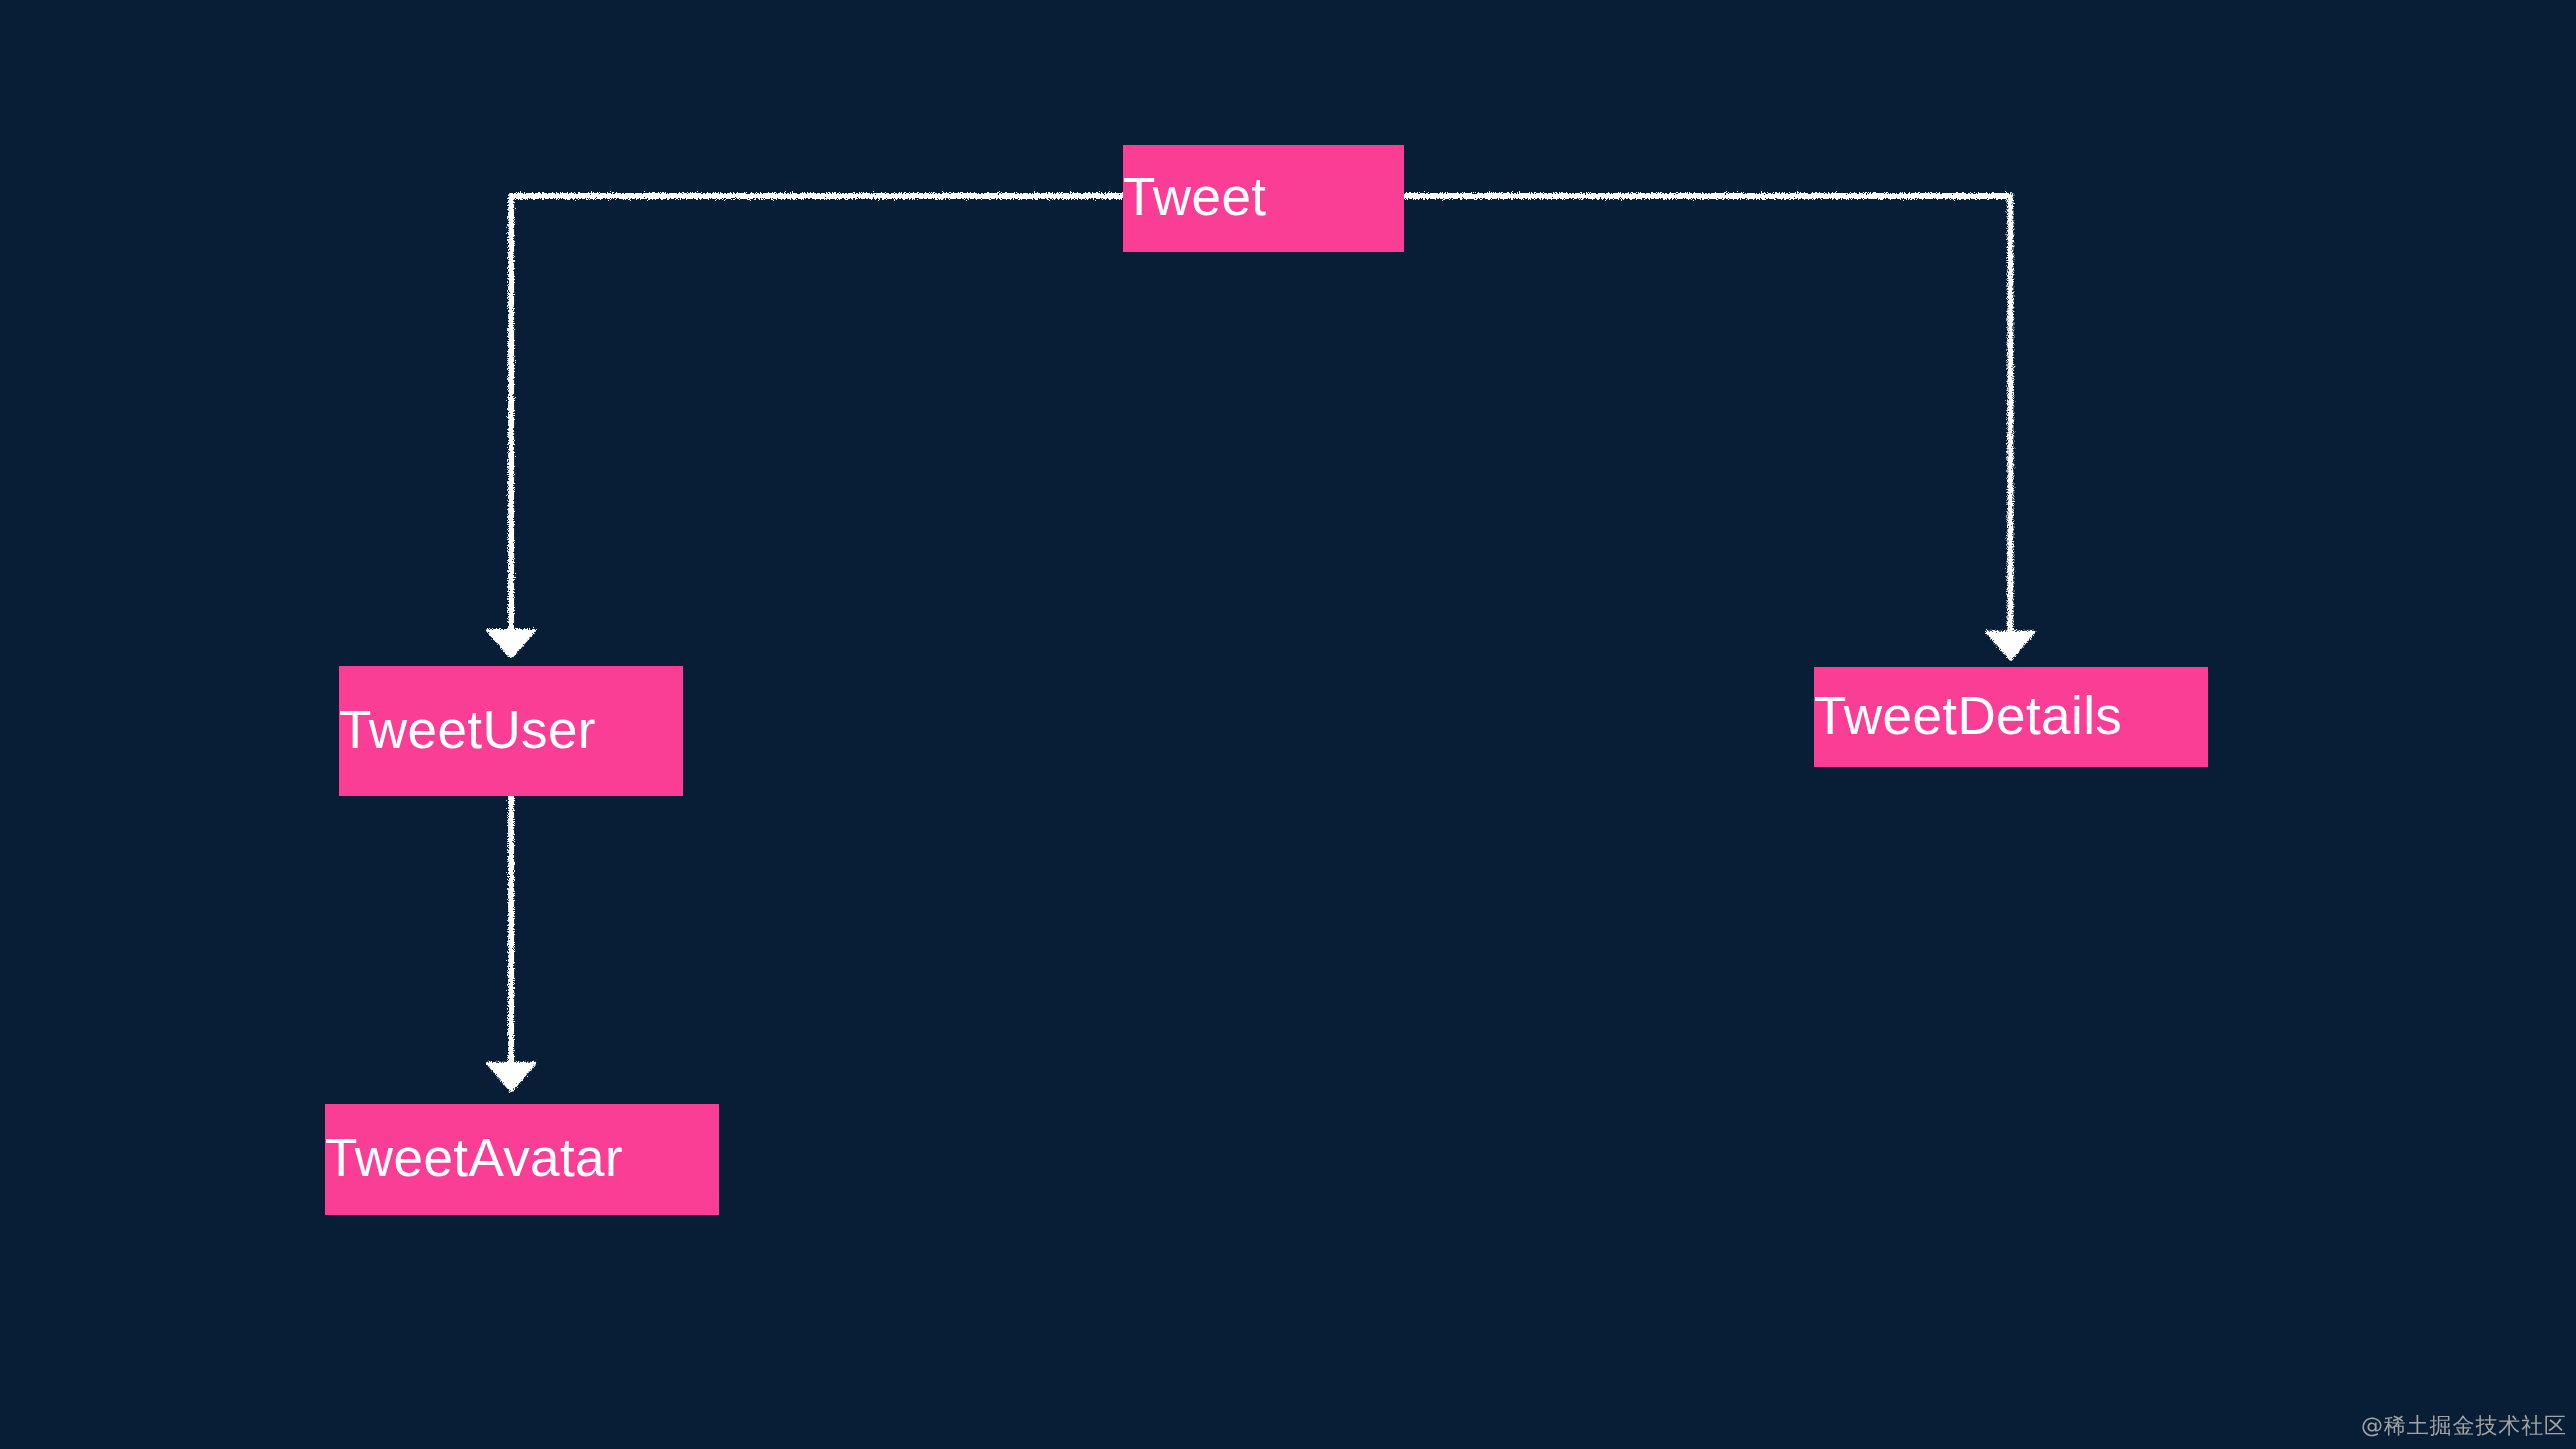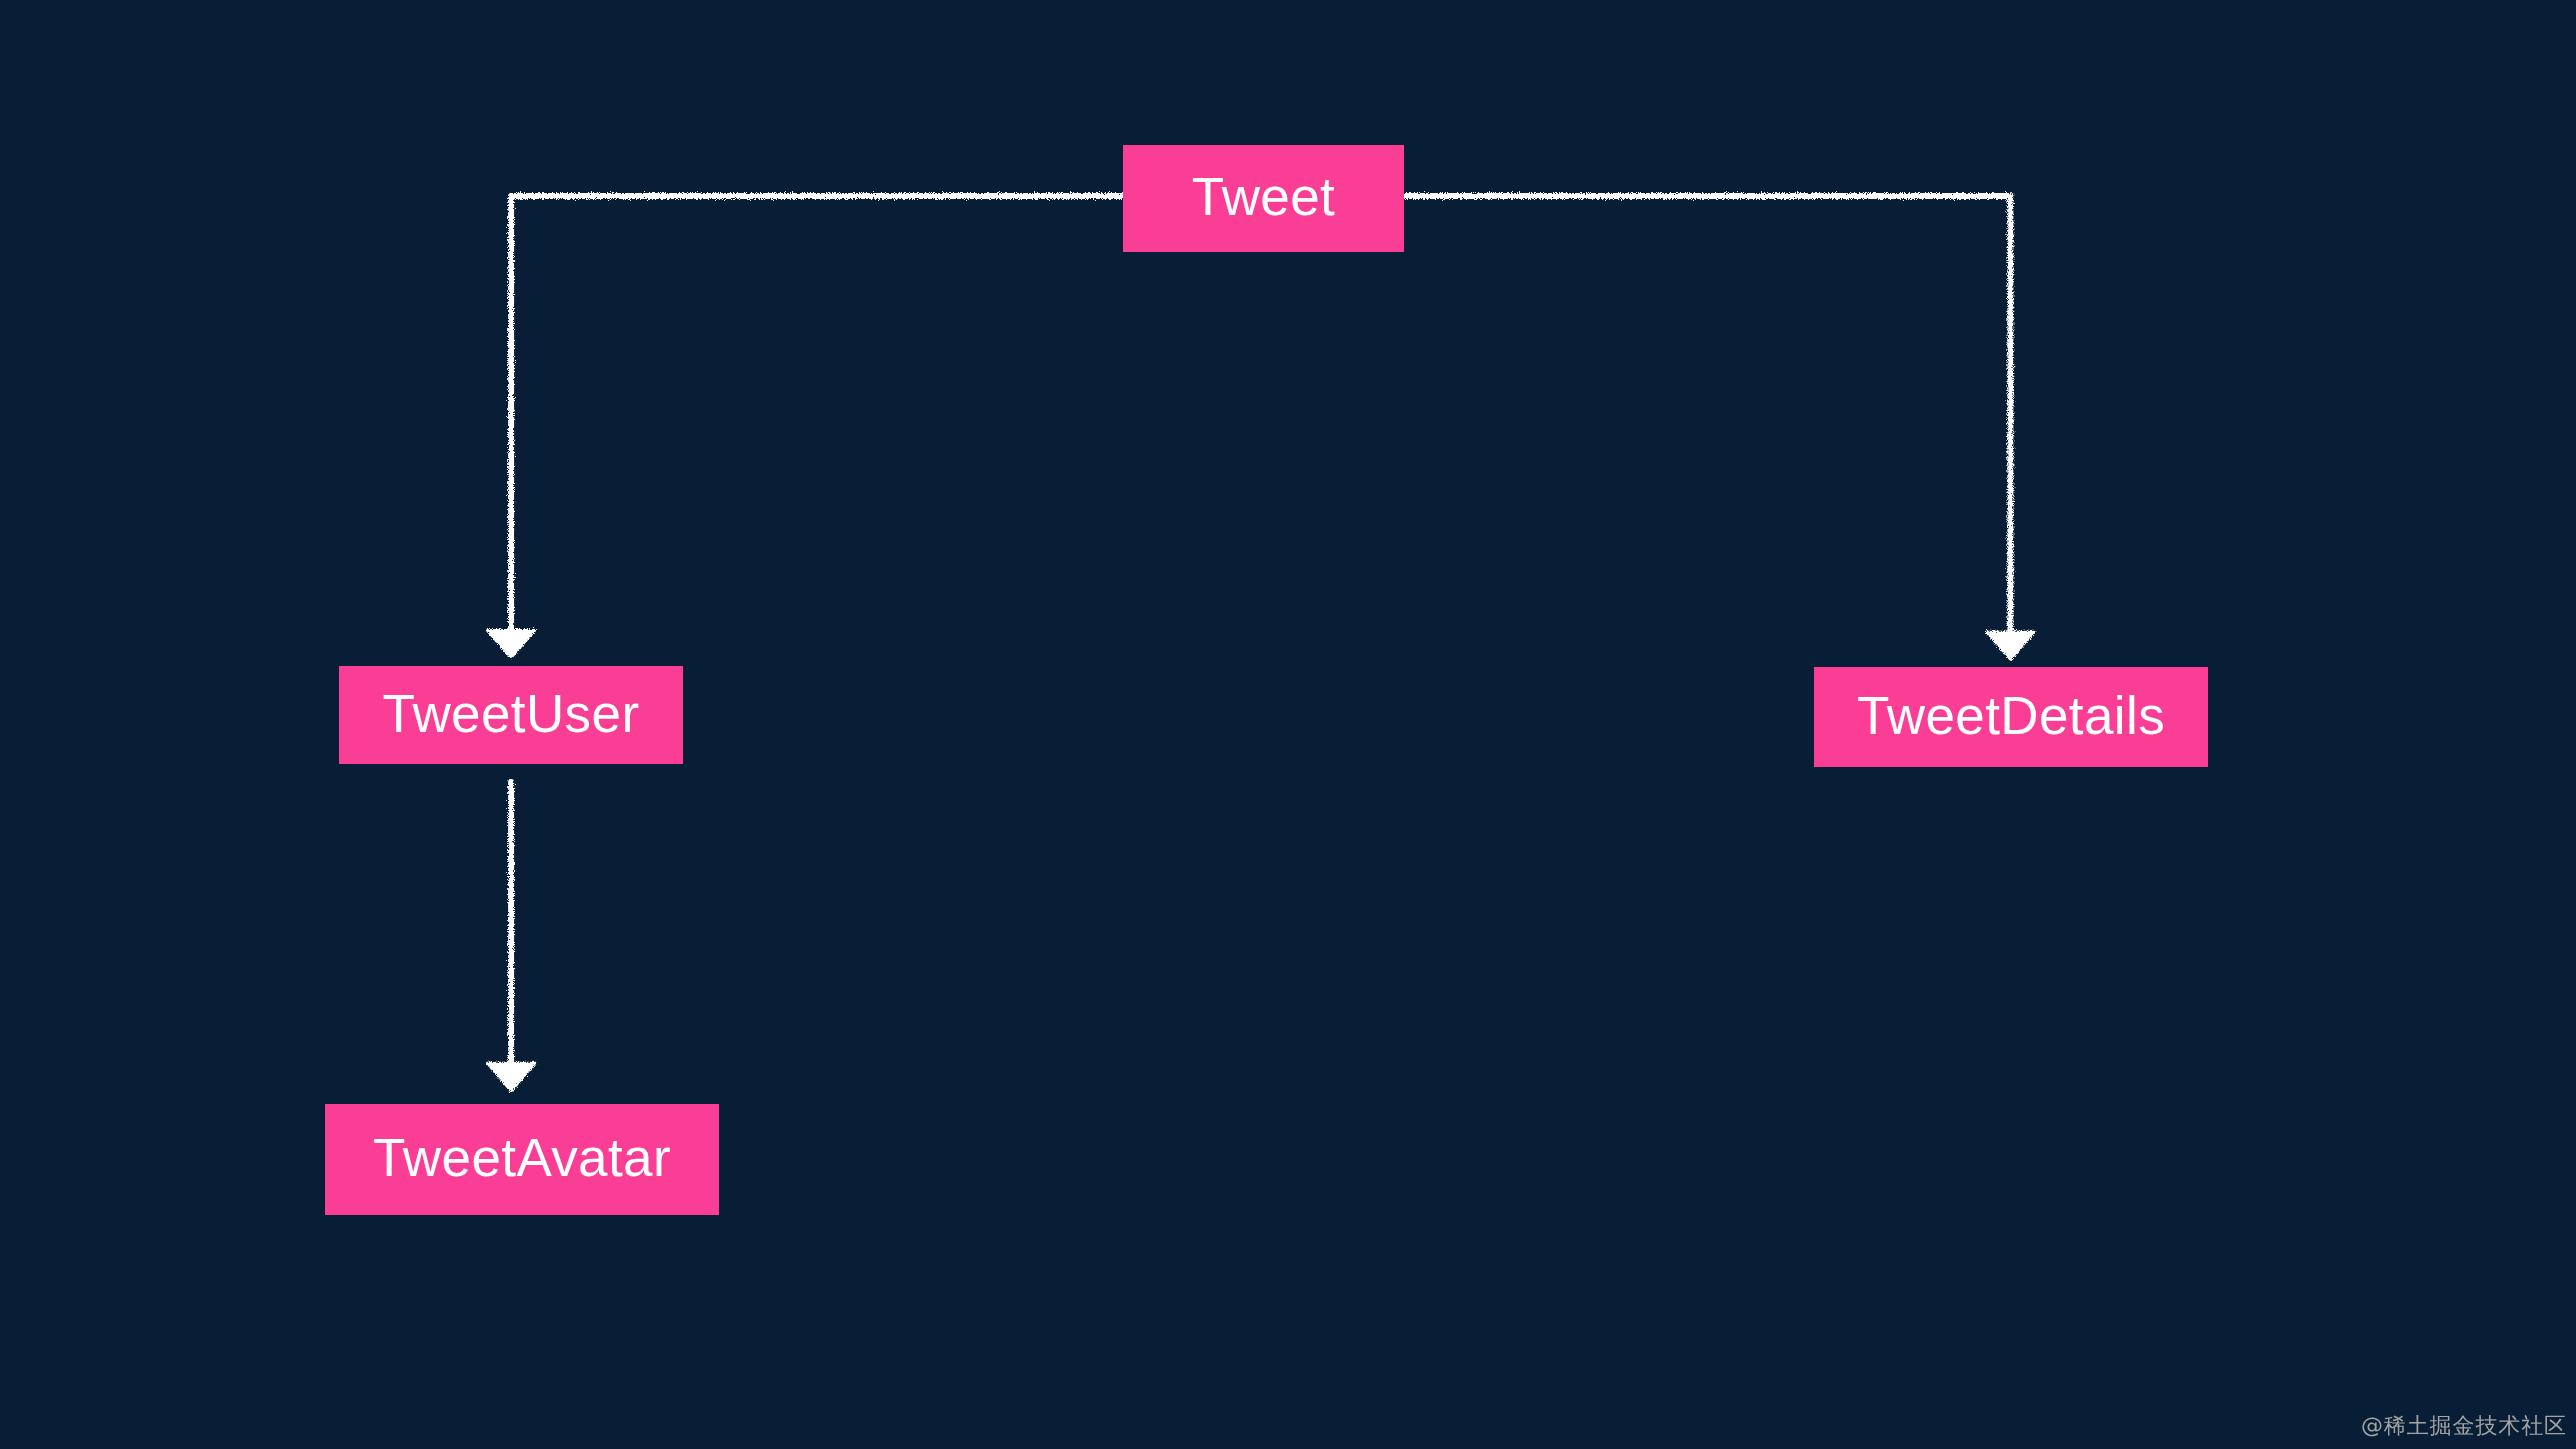--- a/index.html
+++ b/index.html
@@ -22,36 +22,35 @@
     left: 0;
     top: 0;
     width: 2576px;
     height: 1449px;
     pointer-events: none;
   }
   .node {
     position: absolute;
     display: flex;
     align-items: center;
-    justify-content: center;
     background: #fa3e96;
     color: #ffffff;
     font-size: 53px;
     font-weight: 400;
     letter-spacing: 0.4px;
     line-height: 1;
     white-space: nowrap;
     box-sizing: border-box;
   }
   .node-label {
     display: block;
     transform: translateY(-1.7px);
   }
   #node-tweet        { left: 1123px; top: 145px;  width: 281px; height: 107px; }
-  #node-tweetuser    { left: 339px;  top: 666px;  width: 344px; height: 98px; }
+  #node-tweetuser    { left: 339px;  top: 666px;  width: 344px; height: 130px; }
   #node-tweetdetails { left: 1814px; top: 667px;  width: 394px; height: 100px; }
   #node-tweetavatar  { left: 314px;  top: 1104px; width: 394px; height: 111px; margin-left: 11px; }
 
   #watermark {
     position: absolute;
     right: 9px;
     bottom: 8.5px;
     color: #a3a3a3;
     font-size: 22px;
     letter-spacing: 0.9px;

